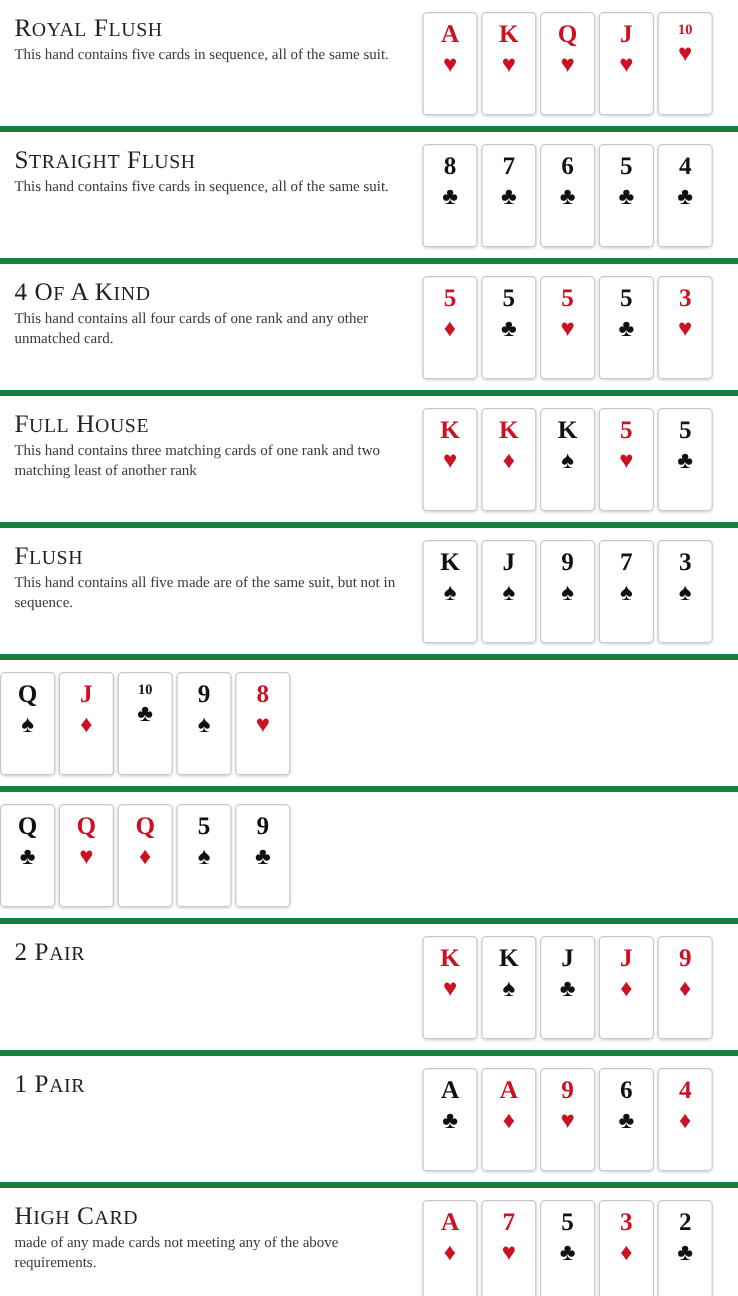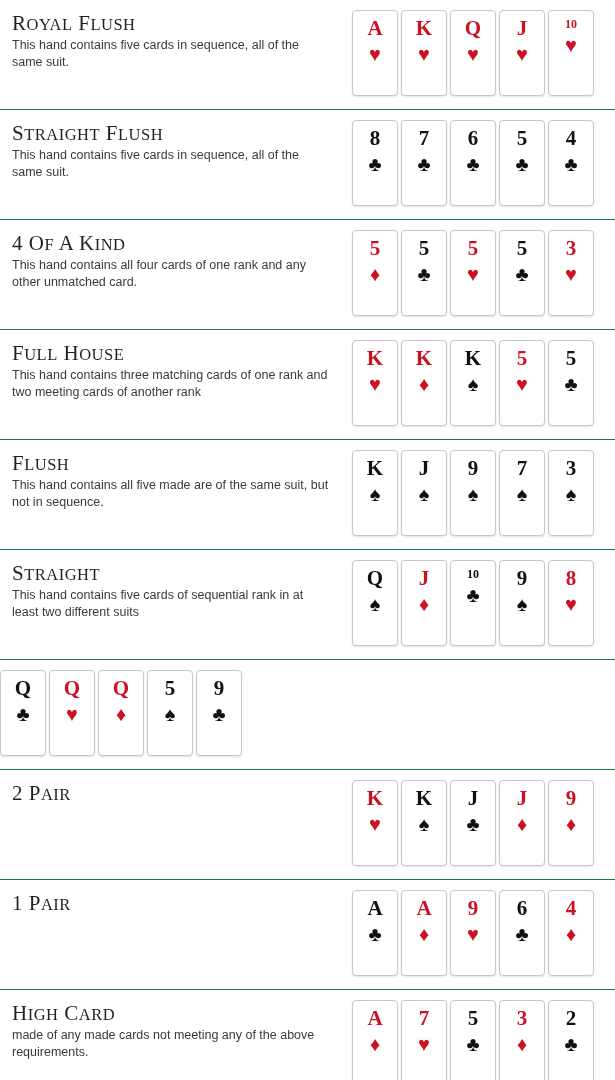--- a/index.html
+++ b/index.html
@@ -16,21 +16,21 @@
   #sheet {
     width: 615px;
     height: 1080px;
     position: relative;
     overflow: hidden;
   }
   .row {
     height: 110px;
     display: flex;
     align-items: flex-start;
-    border-bottom: 1px solid #15803d;
+    border-bottom: 5px solid #15803d;
     padding-top: 8px;
   }
   .row:last-child { border-bottom: none; }
   .textcol {
     width: 352px;
     padding: 4px 12px 0 12px;
   }
   .hand-title {
     font-family: "Liberation Serif", serif;
     font-size: 21px;
@@ -40,21 +40,21 @@
     line-height: 1.05;
     font-weight: normal;
   }
   .hand-title .cap {
     font-size: 21px;
   }
   .hand-title .sc {
     font-size: 16.5px;
   }
   .hand-desc {
-    font-family: Liberation Sans, sans-serif;
+    font-family: Liberation Serif, serif;
     font-size: 12.5px;
     line-height: 1.35;
     color: #3a3a3a;
     margin: 0;
     max-width: 320px;
   }
   .cards {
     display: flex;
     gap: 3px;
     padding-top: 2px;
@@ -171,21 +171,21 @@
         </div>
         <div class="card">
           <div class="rank red">3</div>
           <div class="suit red">♥</div>
         </div>
       </div>
     </div>
     <div class="row">
       <div class="textcol">
         <h2 class="hand-title"><span class="cap">F</span><span class="sc">ULL</span> <span class="cap">H</span><span class="sc">OUSE</span></h2>
-        <p class="hand-desc">This hand contains three matching cards of one rank and two meeting cards of another rank</p>
+        <p class="hand-desc">This hand contains three matching cards of one rank and two matching least of another rank</p>
       </div>
       <div class="cards">
         <div class="card">
           <div class="rank red">K</div>
           <div class="suit red">♥</div>
         </div>
         <div class="card">
           <div class="rank red">K</div>
           <div class="suit red">♦</div>
         </div>
@@ -225,24 +225,20 @@
           <div class="rank black">7</div>
           <div class="suit black">♠</div>
         </div>
         <div class="card">
           <div class="rank black">3</div>
           <div class="suit black">♠</div>
         </div>
       </div>
     </div>
     <div class="row">
-      <div class="textcol">
-        <h2 class="hand-title"><span class="cap">S</span><span class="sc">TRAIGHT</span></h2>
-        <p class="hand-desc">This hand contains five cards of sequential rank in at least two different suits</p>
-      </div>
       <div class="cards">
         <div class="card">
           <div class="rank black">Q</div>
           <div class="suit black">♠</div>
         </div>
         <div class="card">
           <div class="rank red">J</div>
           <div class="suit red">♦</div>
         </div>
         <div class="card">

